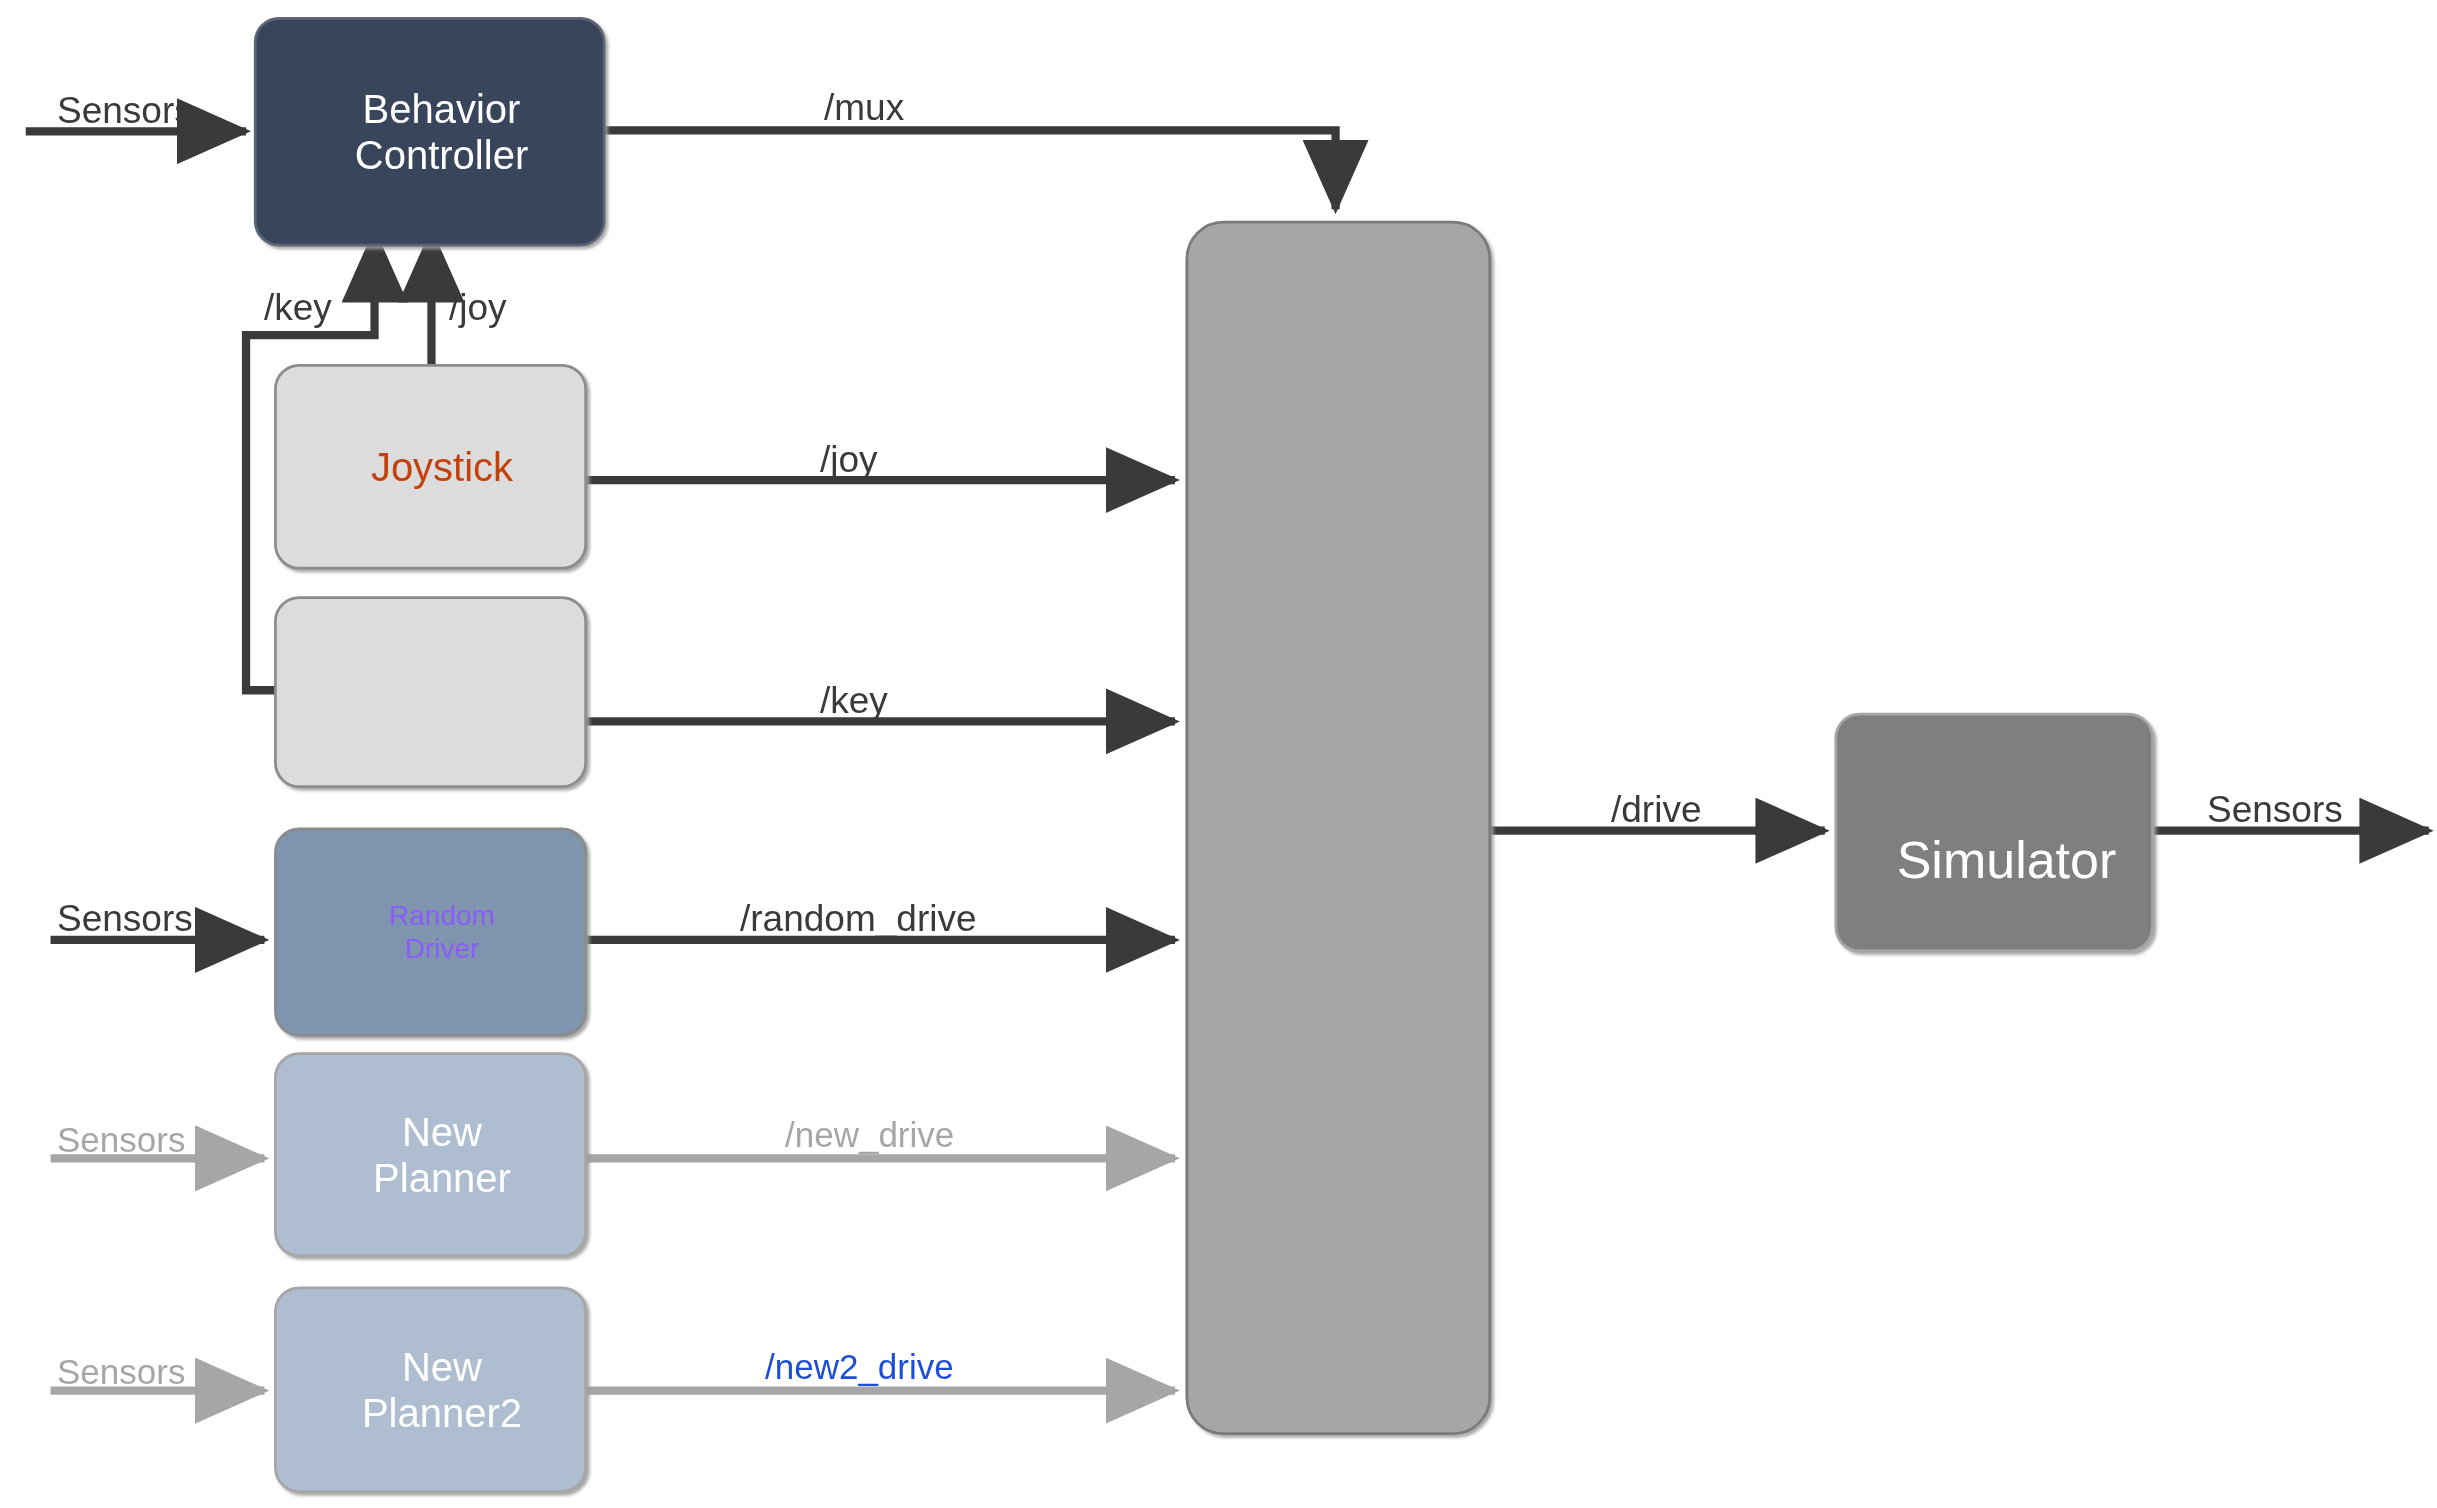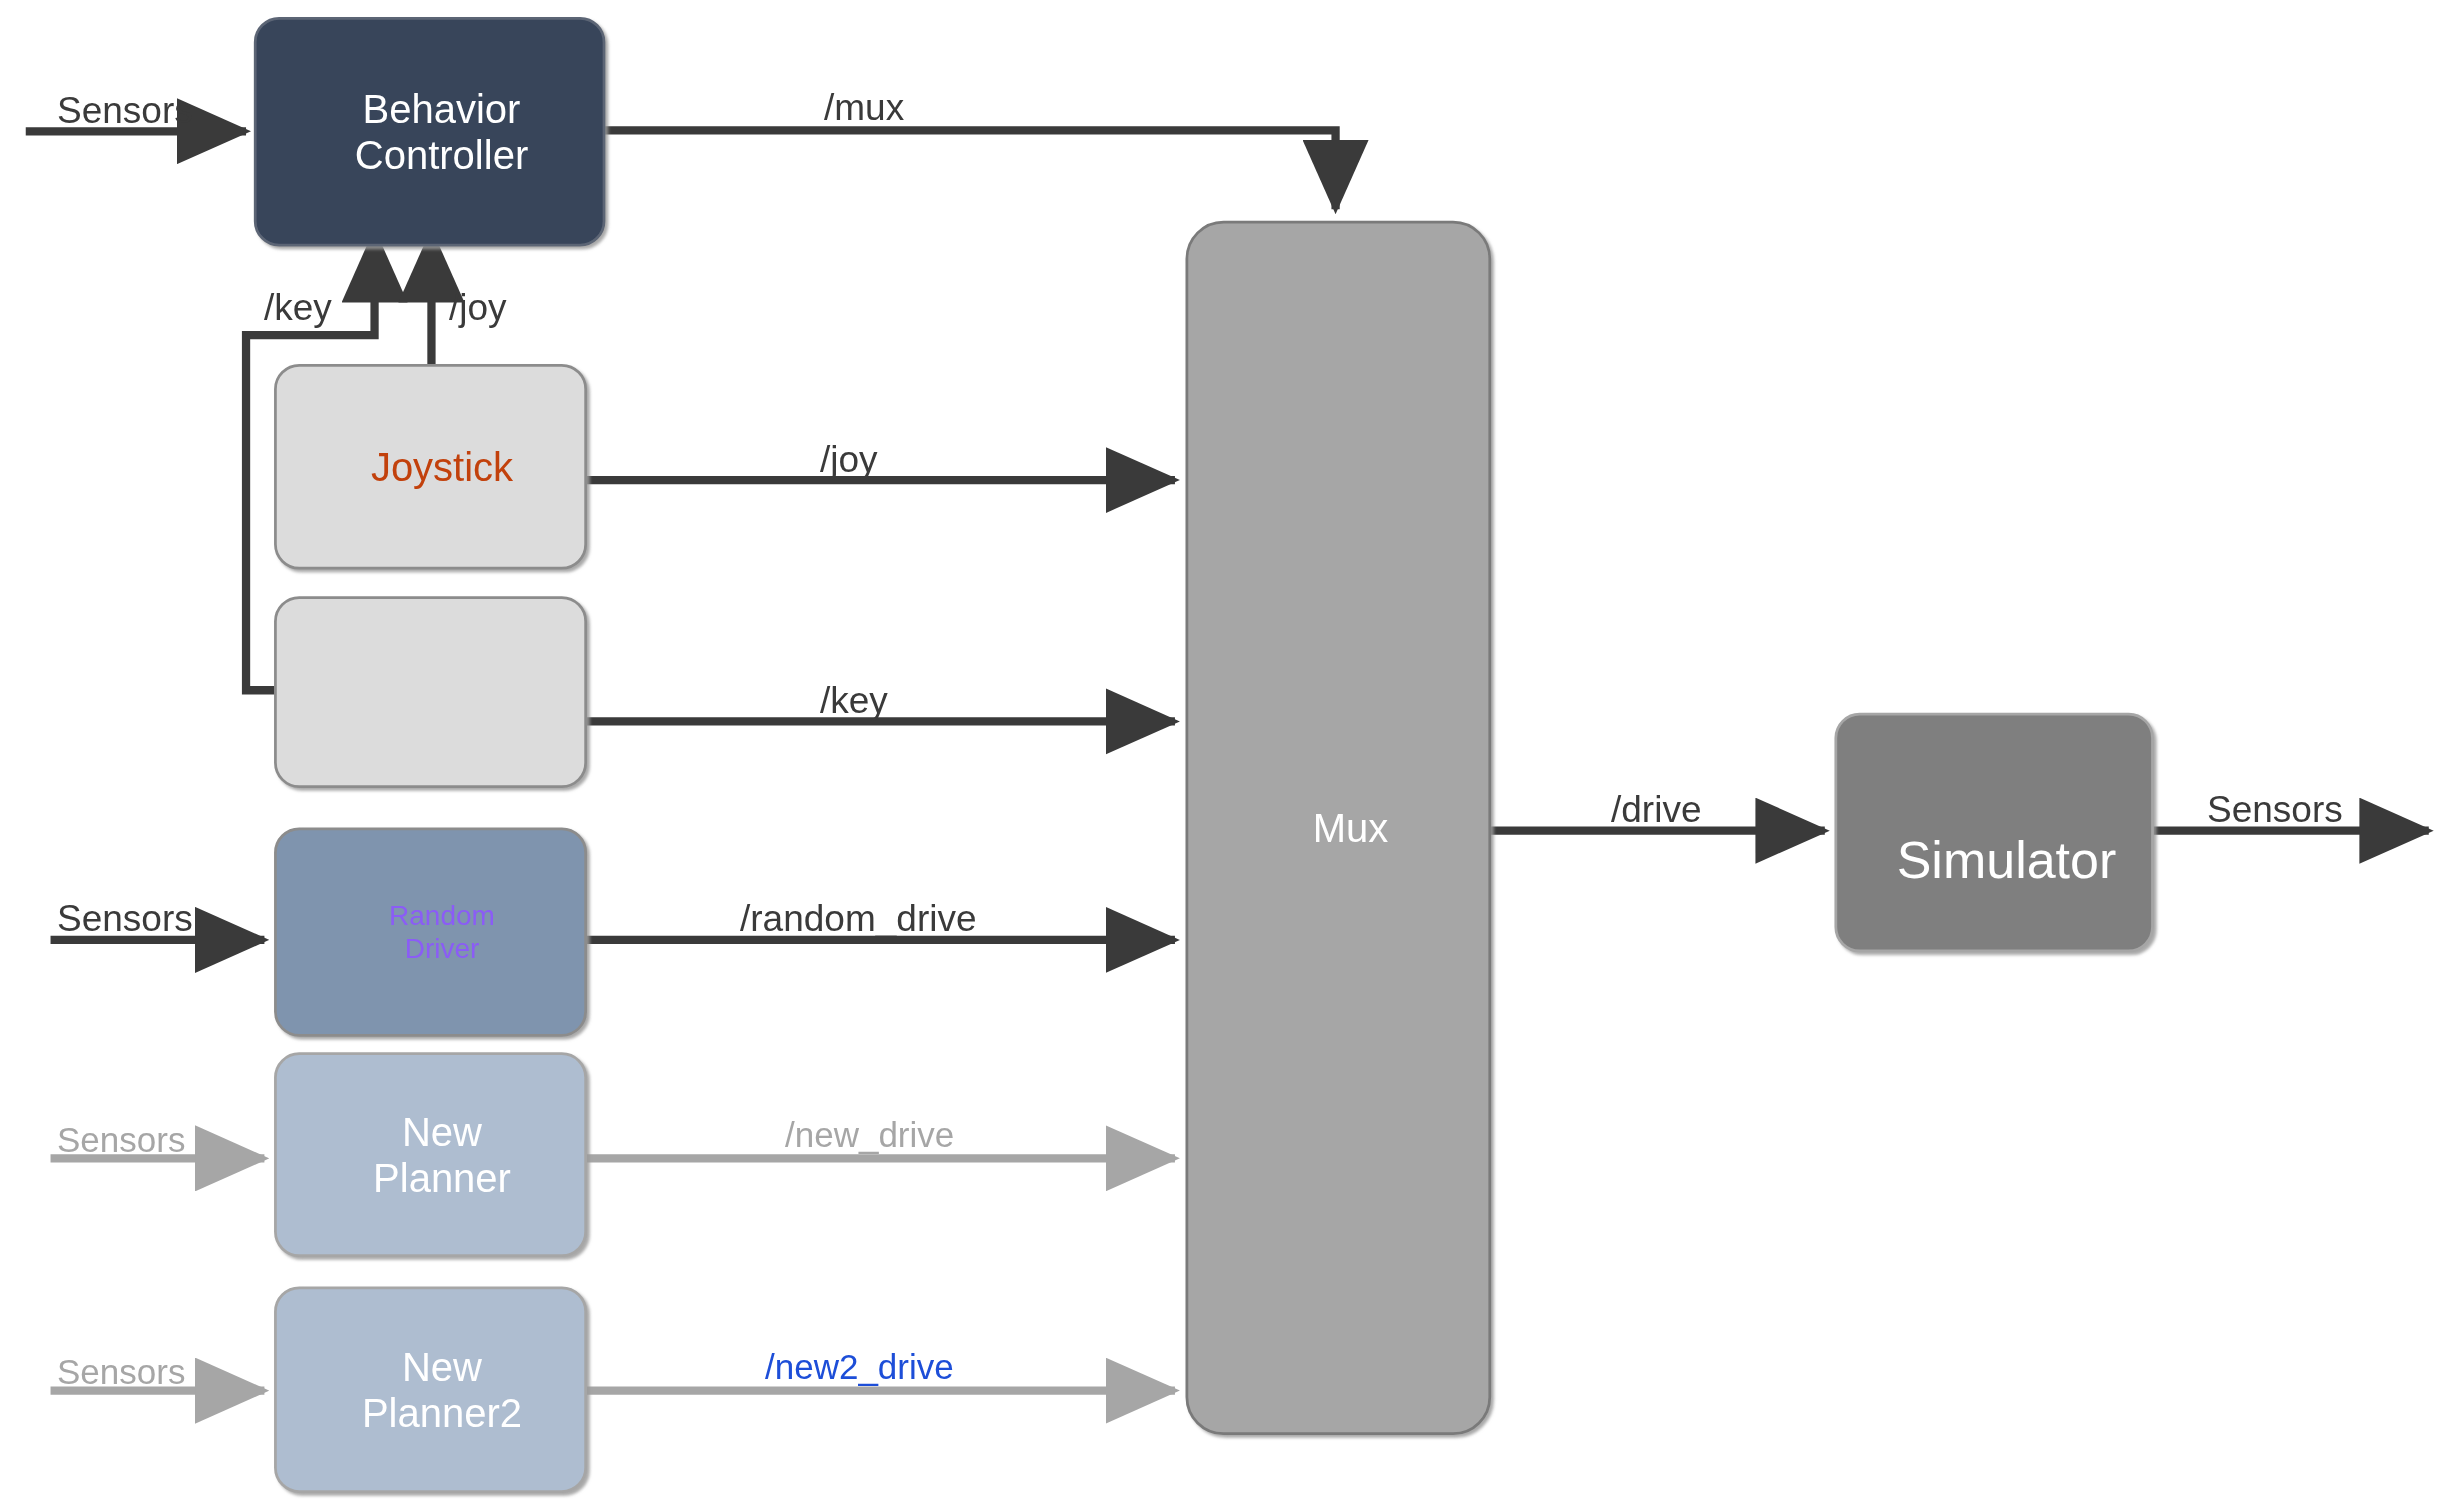--- a/index.html
+++ b/index.html
@@ -157,21 +157,20 @@
 
   <div class="node-label" style="left:275px; top:829px; width:310px; height:207px; color:#8b5cf6; font-size:28px;">Random
 Driver</div>
 
   <div class="node-label" style="left:275px; top:1054px; width:310px; height:202px; color:#ffffff; font-size:40px;">New
 Planner</div>
 
   <div class="node-label" style="left:275px; top:1288px; width:310px; height:204px; color:#ffffff; font-size:40px;">New
 Planner2</div>
 
-  <div class="node-label" style="left:1187px; top:222px; width:303px; height:1212px; color:#ffffff; font-size:40px;">Mux</div>
 
   <div class="node-label" style="left:1836px; top:714px; width:317px; height:237px; color:#ffffff; font-size:52px;margin-top:28px;">Simulator</div>
 
   <div class="edge-label" style="left:57px; top:90px; color:#3a3a3a; font-size:37px;">Sensors</div>
 
   <div class="edge-label" style="left:824px; top:87px; color:#3a3a3a; font-size:37px;">/mux</div>
 
   <div class="edge-label" style="left:264px; top:287px; color:#3a3a3a; font-size:37px;">/key</div>
 
   <div class="edge-label" style="left:449px; top:287px; color:#3a3a3a; font-size:37px;">/joy</div>

